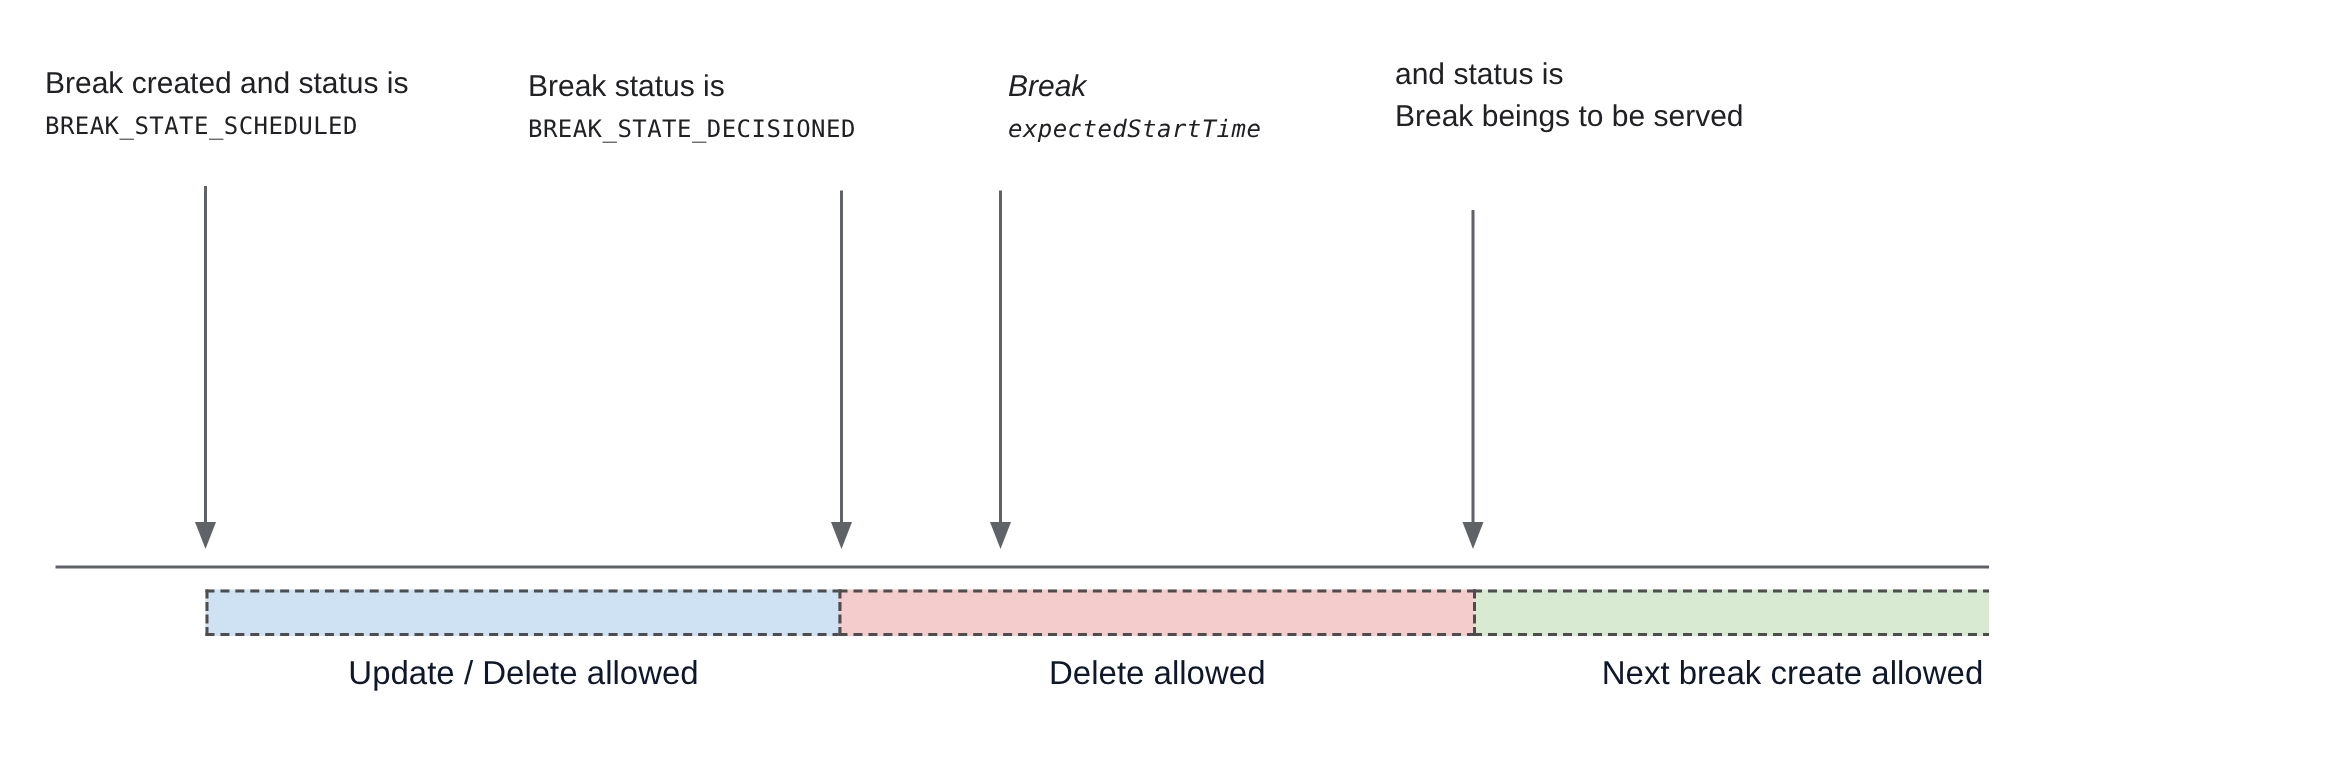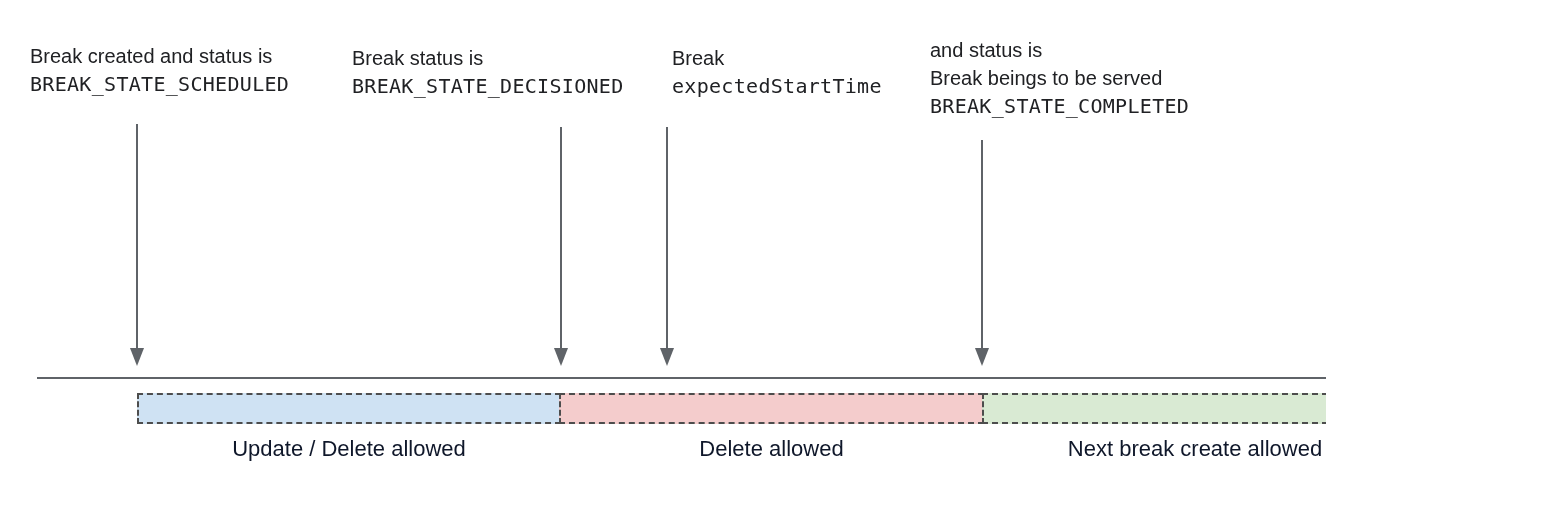--- a/index.html
+++ b/index.html
@@ -12,21 +12,21 @@
     overflow:hidden;
   }
   .annotation{
     position:absolute;
     font-size:20px;
     line-height:28px;
     white-space:nowrap;
   }
   .annotation .mono{
     font-family:"DejaVu Sans Mono", monospace;
-    font-size:20px;
+    font-size:16px;
     letter-spacing:0.3px;
   }
   .varrow{
     position:absolute;
     width:14px;
     display:flex;
     flex-direction:column;
     align-items:center;
   }
   .varrow .shaft{
@@ -83,29 +83,28 @@
   <div class="annotation" style="left:30px;top:42px;">
     <div>Break created and status is</div>
     <div class="mono">BREAK_STATE_SCHEDULED</div>
   </div>
 
   <div class="annotation" style="left:352px;top:44px;">
     <div>Break status is</div>
     <div class="mono">BREAK_STATE_DECISIONED</div>
   </div>
 
-  <div class="annotation" style="left:672px;top:44px;">
+  <div class="annotation" style="left:672px;top:44px;font-style:italic;">
     <div>Break</div>
     <div class="mono">expectedStartTime</div>
   </div>
 
   <div class="annotation" style="left:930px;top:36px;">
     <div>and status is</div>
     <div>Break beings to be served</div>
-    <div class="mono">BREAK_STATE_COMPLETED</div>
   </div>
 
   <div class="varrow" style="left:130px;top:124px;height:242px;">
     <div class="shaft"></div>
     <div class="head"></div>
   </div>
 
   <div class="varrow" style="left:554px;top:127px;height:239px;">
     <div class="shaft"></div>
     <div class="head"></div>

